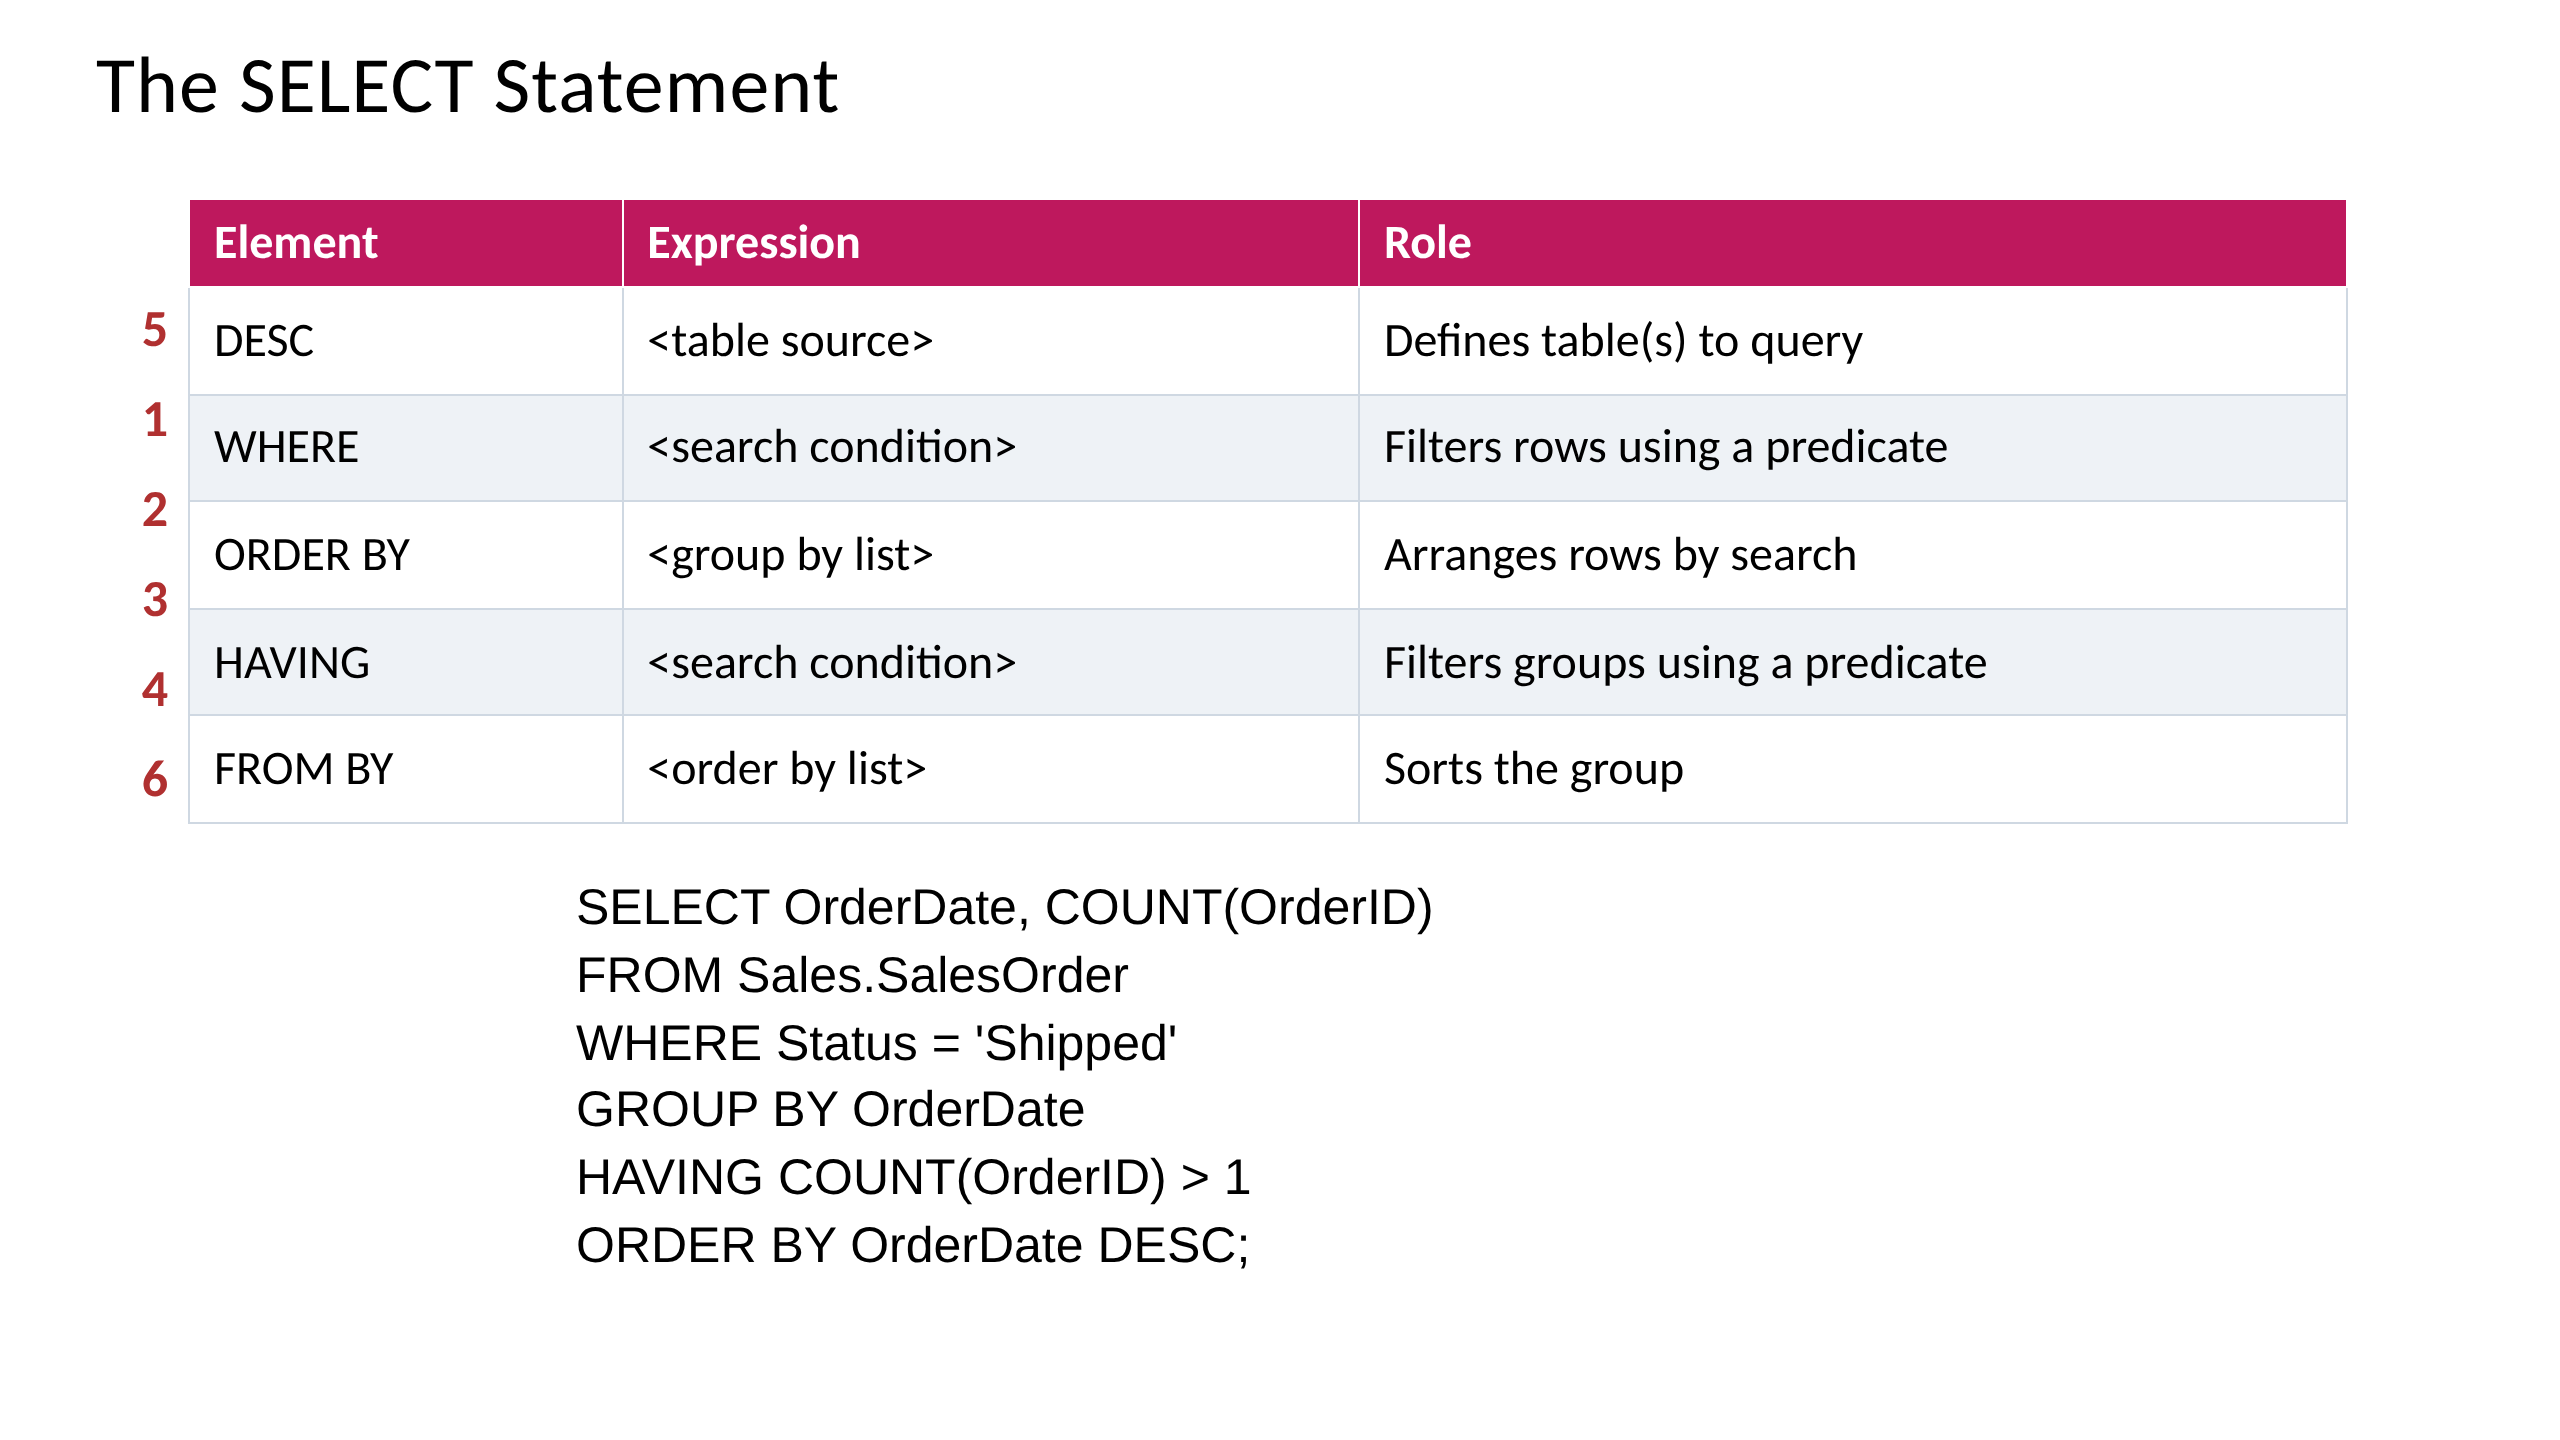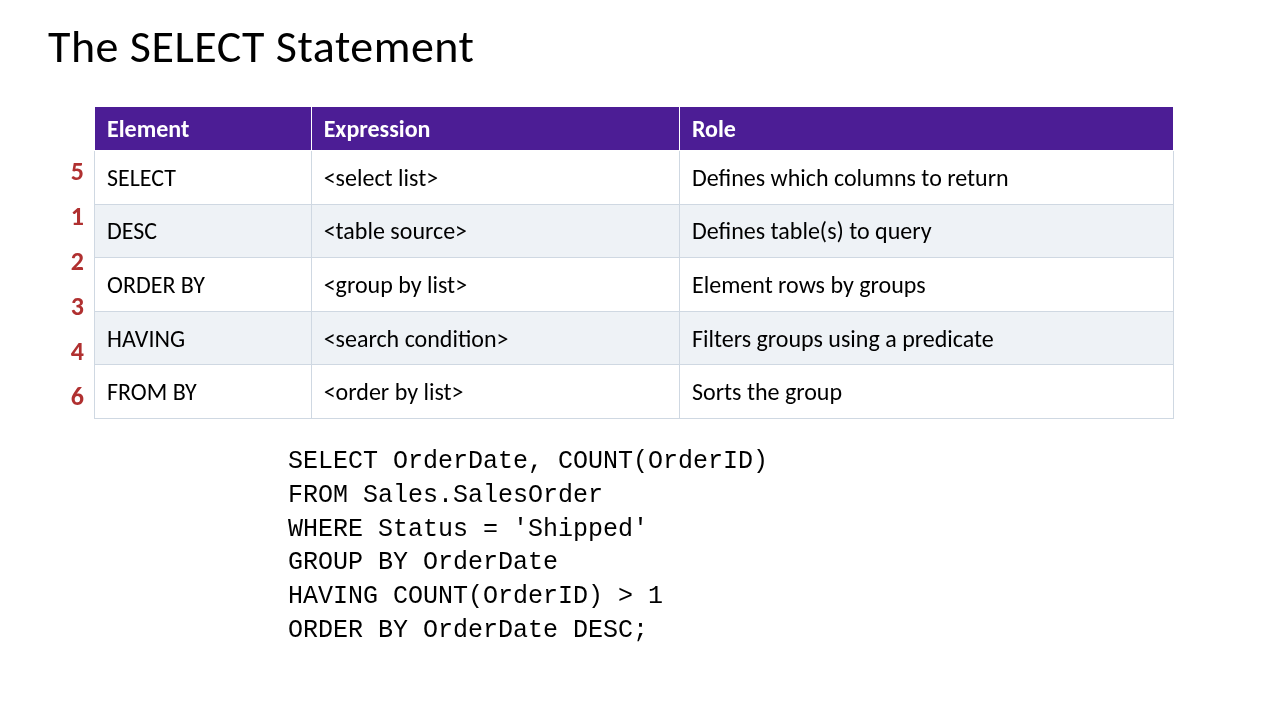--- a/index.html
+++ b/index.html
@@ -8,21 +8,21 @@
     height: 720px;
     background: #ffffff;
     font-family: "Segoe UI", Calibri, Arial, sans-serif;
     color: #000;
     overflow: hidden;
   }
   .slide {
     padding: 18px 48px 0 48px;
   }
   .title {
-    font-size: 46px;
+    font-size: 40px;
     font-weight: 400;
     letter-spacing: 0.5px;
     margin-bottom: 32px;
   }
   .body-row {
     display: flex;
     align-items: stretch;
   }
   .numcol {
     width: 46px;
@@ -41,21 +41,21 @@
     font-size: 26px;
     font-weight: 700;
     color: #b03030;
   }
   table.sql-table {
     border-collapse: collapse;
     width: 1080px;
     table-layout: fixed;
   }
   table.sql-table th {
-    background: #4c1d95;
+    background: #be185d;
     color: #ffffff;
     font-weight: 700;
     text-align: left;
     font-size: 24px;
     padding: 7px 12px;
     border: 1px solid #ffffff;
     height: 43px;
   }
   table.sql-table td {
     font-size: 24px;
@@ -63,21 +63,21 @@
     border: 1px solid #cfd8e2;
     height: 45px;
     white-space: nowrap;
   }
   table.sql-table tbody tr:nth-child(odd)  td { background: #ffffff; }
   table.sql-table tbody tr:nth-child(even) td { background: #eef2f6; }
   .col-element    { width: 200px; }
   .col-expression { width: 340px; }
   .col-role       { width: 456px; }
   pre.code {
-    font-family: Liberation Mono, monospace;
+    font-family: Liberation Sans, sans-serif;
     font-size: 25px;
     line-height: 1.35;
     margin-top: 26px;
     margin-left: 240px;
     white-space: pre;
     color: #000;
   }
 </style>
 </head>
 <body>
@@ -101,33 +101,33 @@
     <table class="sql-table">
       <thead>
         <tr>
           <th class="col-element">Element</th>
           <th class="col-expression">Expression</th>
           <th class="col-role">Role</th>
         </tr>
       </thead>
       <tbody>
         <tr>
-          <td>SELECT</td>
-          <td>&lt;select list&gt;</td>
-          <td>Defines which columns to return</td>
-        </tr>
-        <tr>
           <td>DESC</td>
           <td>&lt;table source&gt;</td>
           <td>Defines table(s) to query</td>
         </tr>
         <tr>
+          <td>WHERE</td>
+          <td>&lt;search condition&gt;</td>
+          <td>Filters rows using a predicate</td>
+        </tr>
+        <tr>
           <td>ORDER BY</td>
           <td>&lt;group by list&gt;</td>
-          <td>Element rows by groups</td>
+          <td>Arranges rows by search</td>
         </tr>
         <tr>
           <td>HAVING</td>
           <td>&lt;search condition&gt;</td>
           <td>Filters groups using a predicate</td>
         </tr>
         <tr>
           <td>FROM BY</td>
           <td>&lt;order by list&gt;</td>
           <td>Sorts the group</td>

